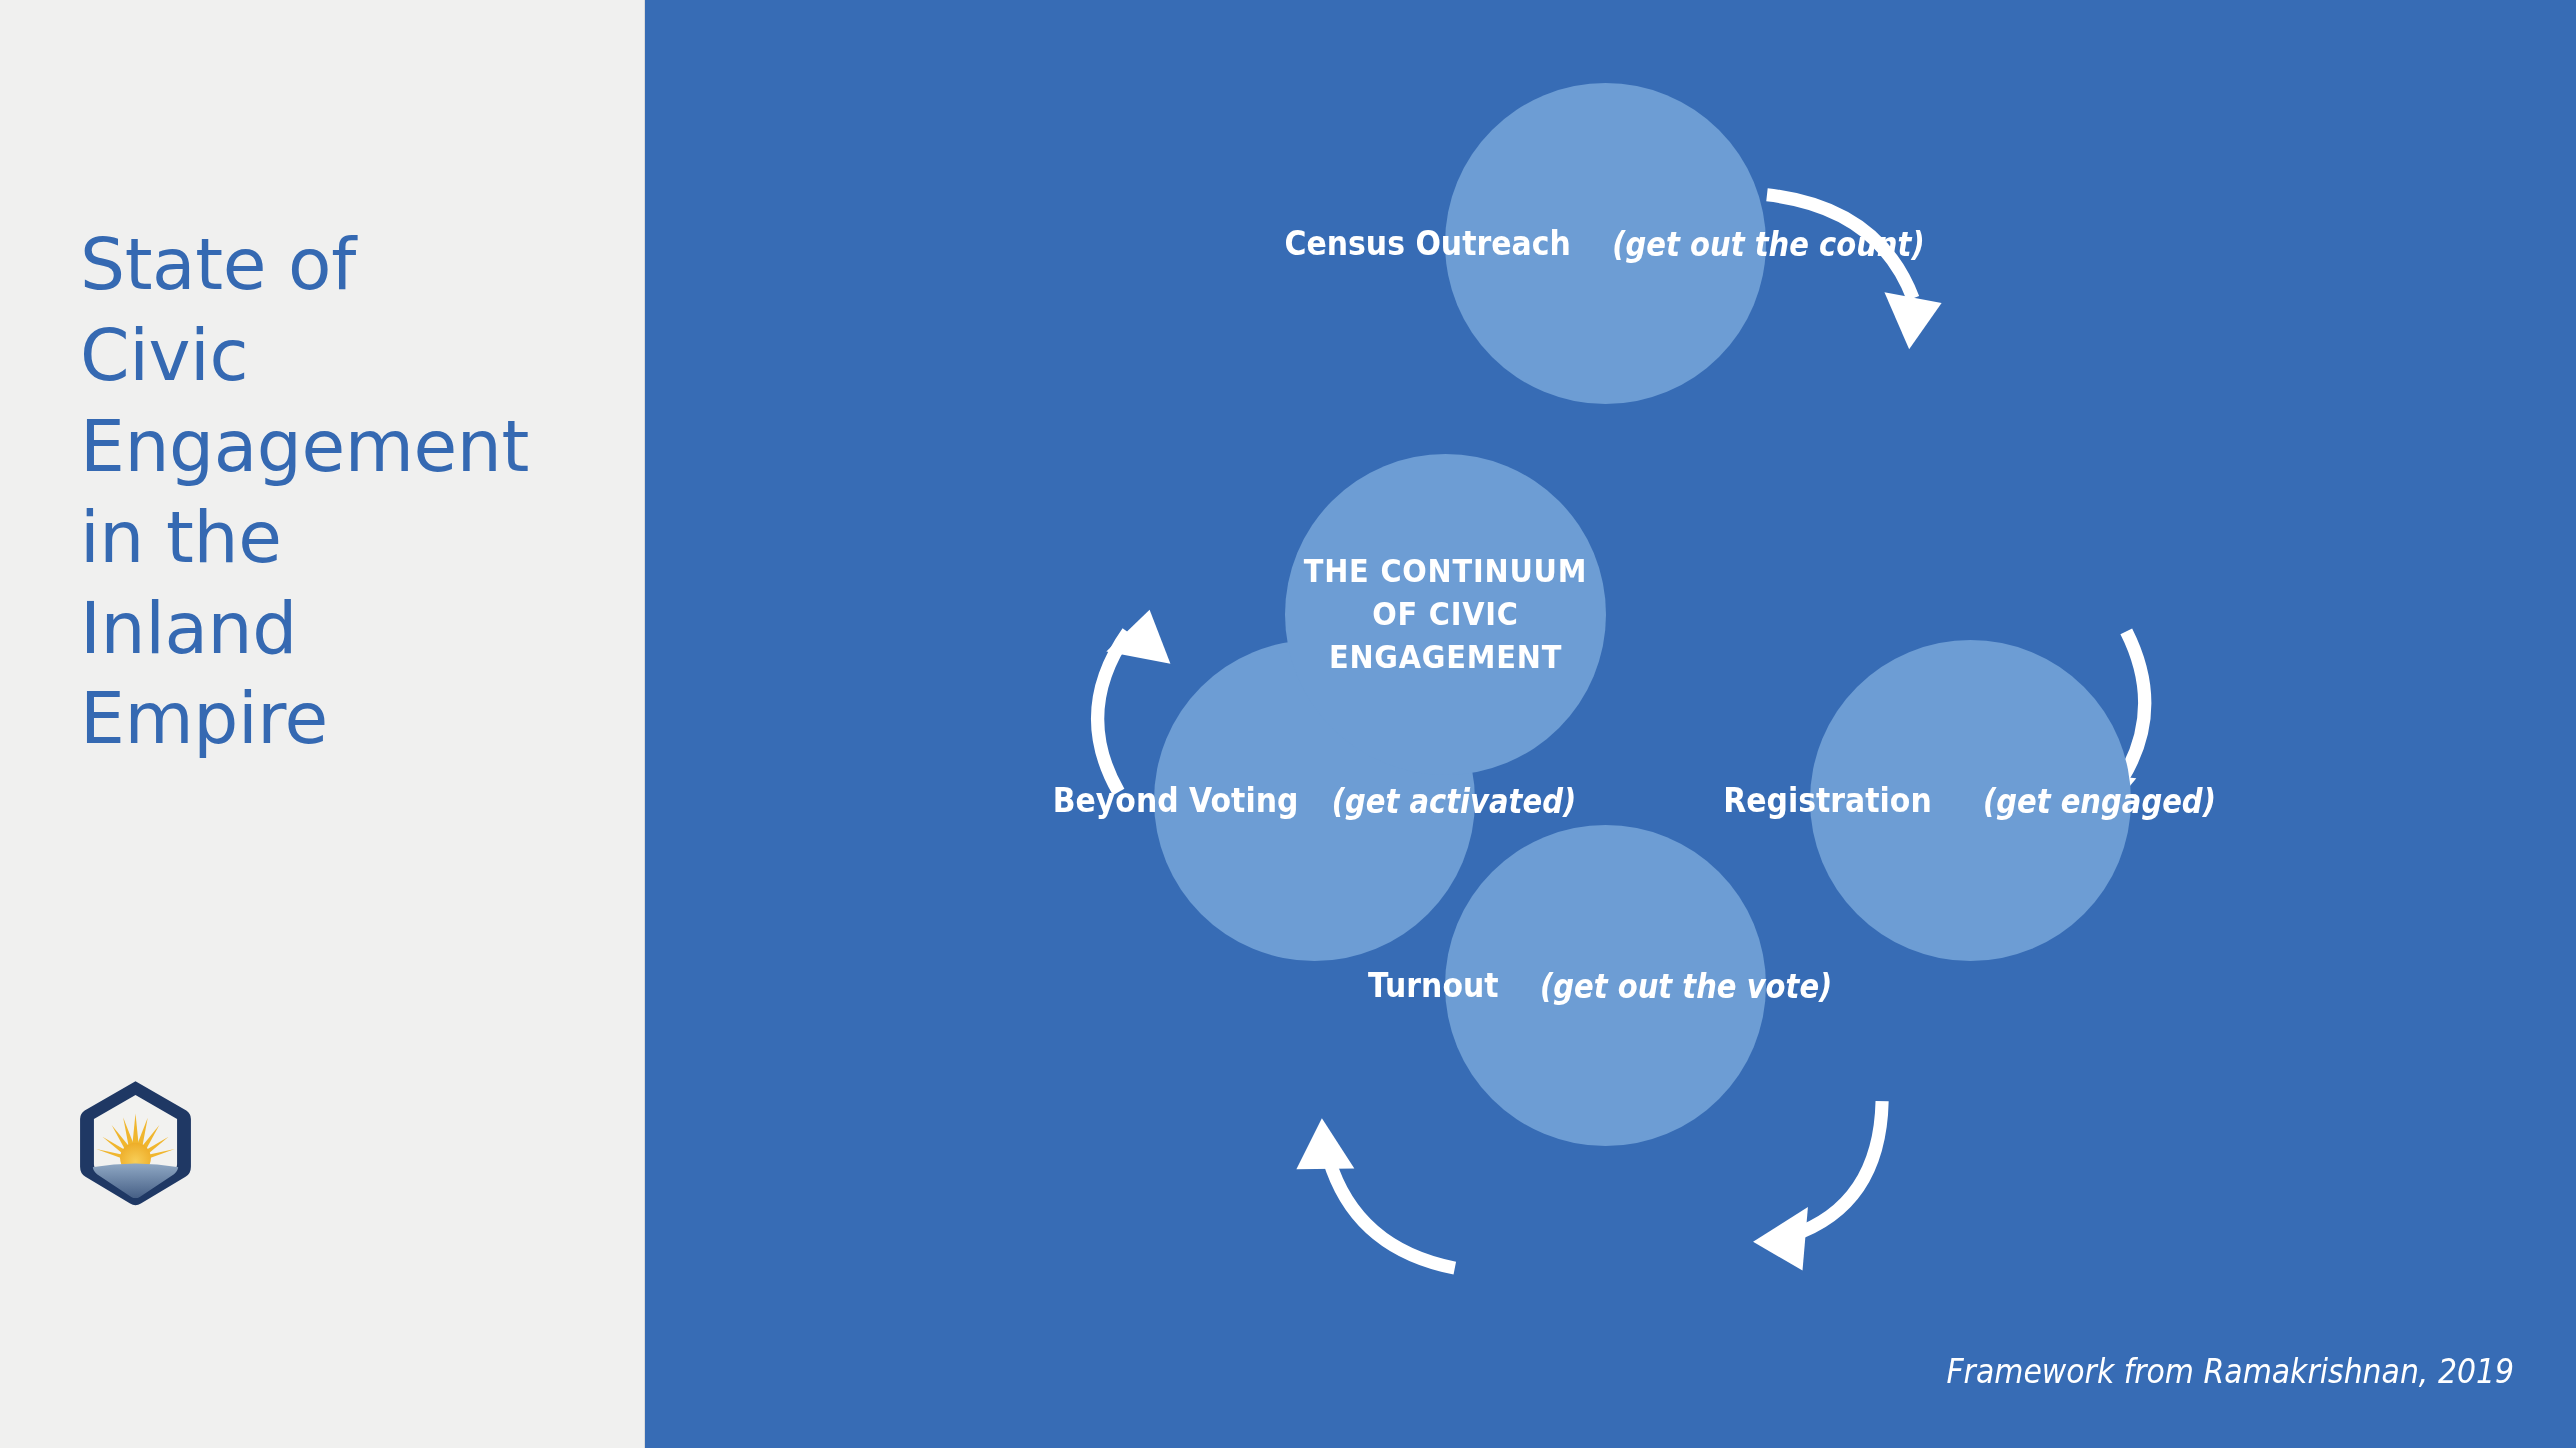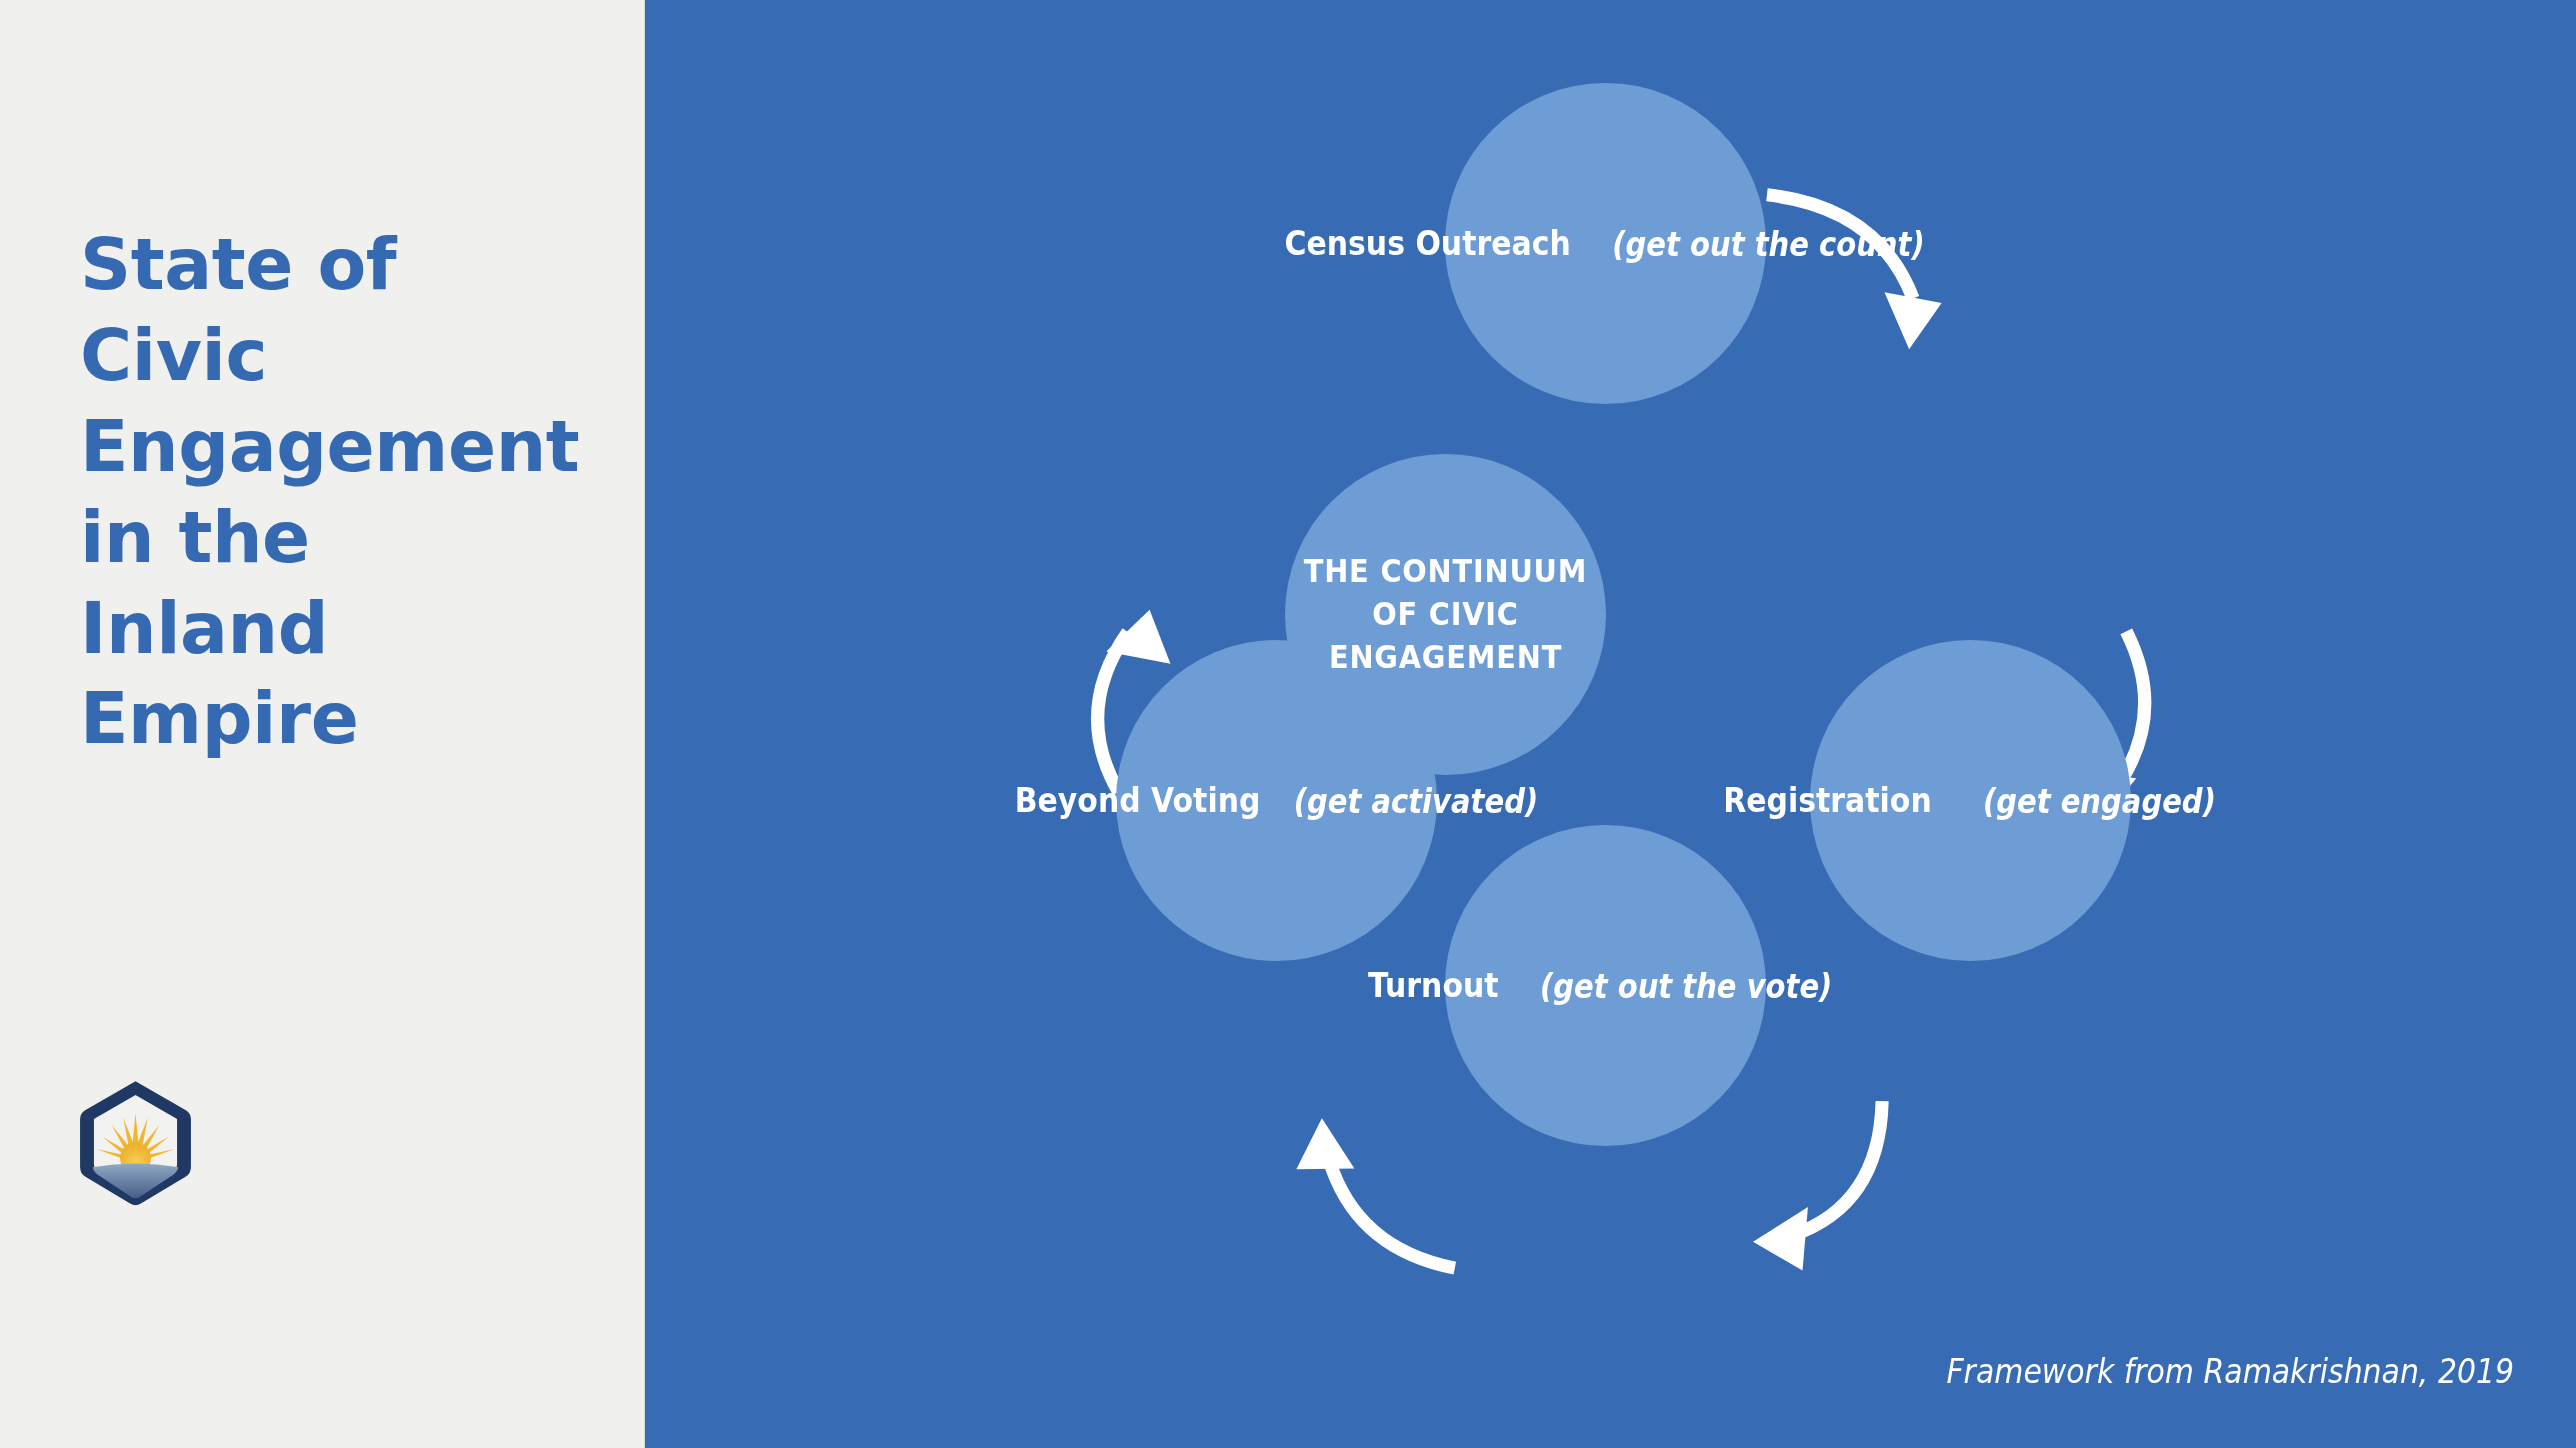--- a/index.html
+++ b/index.html
@@ -31,21 +31,21 @@
     background: #d9dadb;
   }
   #deck-title {
     position: absolute;
     left: 80px;
     top: 220px;
     width: 541px;
     margin: 0;
     font-family: "DejaVu Sans", sans-serif;
     font-size: 71px;
-    font-weight: 700;
+    font-weight: 400;
     line-height: 1.28;
     letter-spacing: -0.4px;
     color: #3569b2;
     white-space: pre-line;
   }
 
   
   #logo {
     position: absolute;
     left: 77px;
@@ -144,21 +144,21 @@
     white-space: normal;
     line-height: 1.35;
     transform: scaleX(0.9);
   }
 
   
   #circle-census       { left: 800px; top: 83px;  width: 321px; height: 321px; }
   #circle-redistricting{ left: 1119px; top: 269px;  width: 321px; height: 321px; }
   #circle-registration { left: 1165px; top: 640px;  width: 321px; height: 321px; gap: 21px; }
   #circle-turnout      { left: 800px; top: 825px; width: 321px; height: 321px; gap: 12px; }
-  #circle-beyond       { left: 471px;  top: 640px;  width: 321px; height: 321px; }
+  #circle-beyond       { left: 509px;  top: 640px;  width: 321px; height: 321px; }
   #circle-running      { left: 481px;  top: 269px;  width: 321px; height: 321px; }
   #center-circle       { left: 640px;  top: 454px;  width: 321px; height: 321px; }
 
   #arrow-layer {
     position: absolute;
     left: 0; top: 0;
     width: 1931px; height: 1449px;
     pointer-events: none;
   }
 

